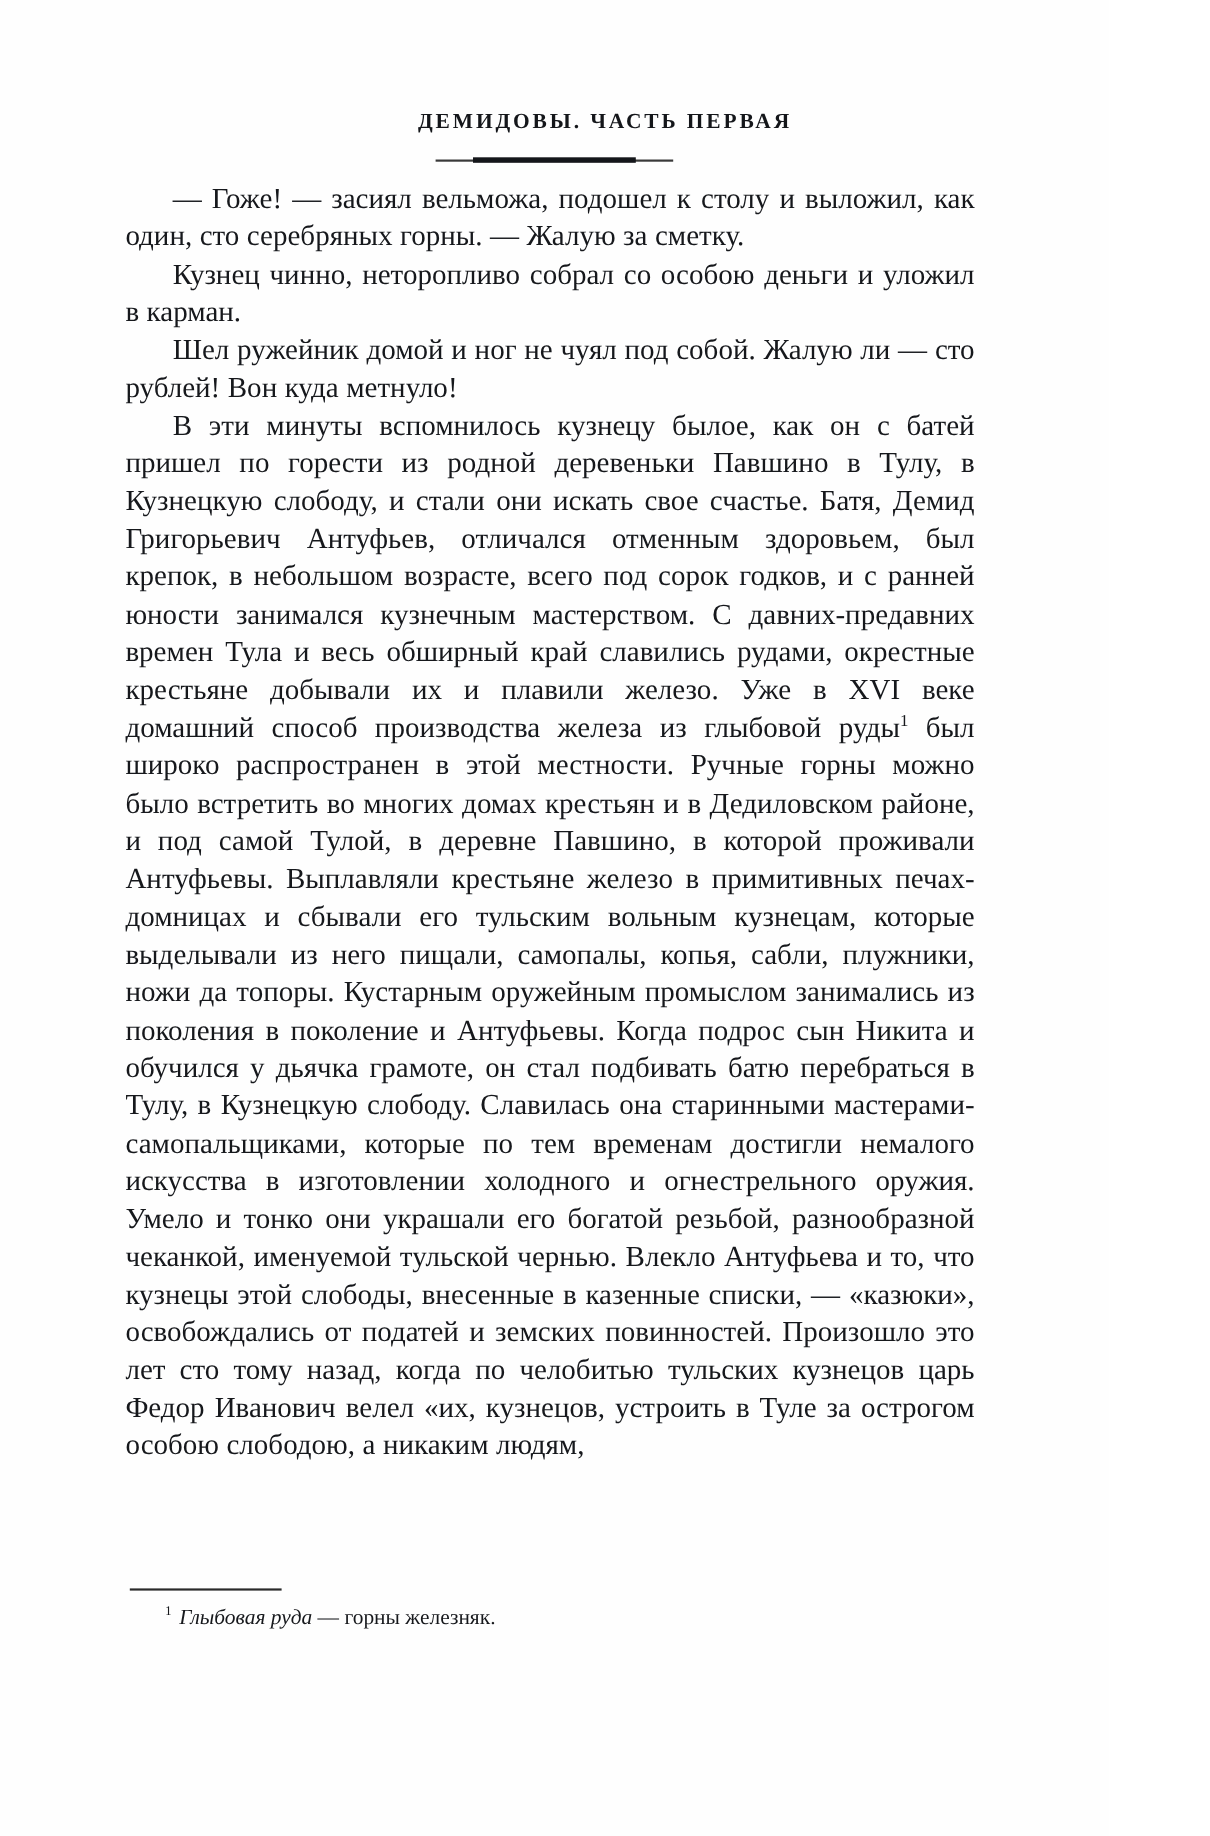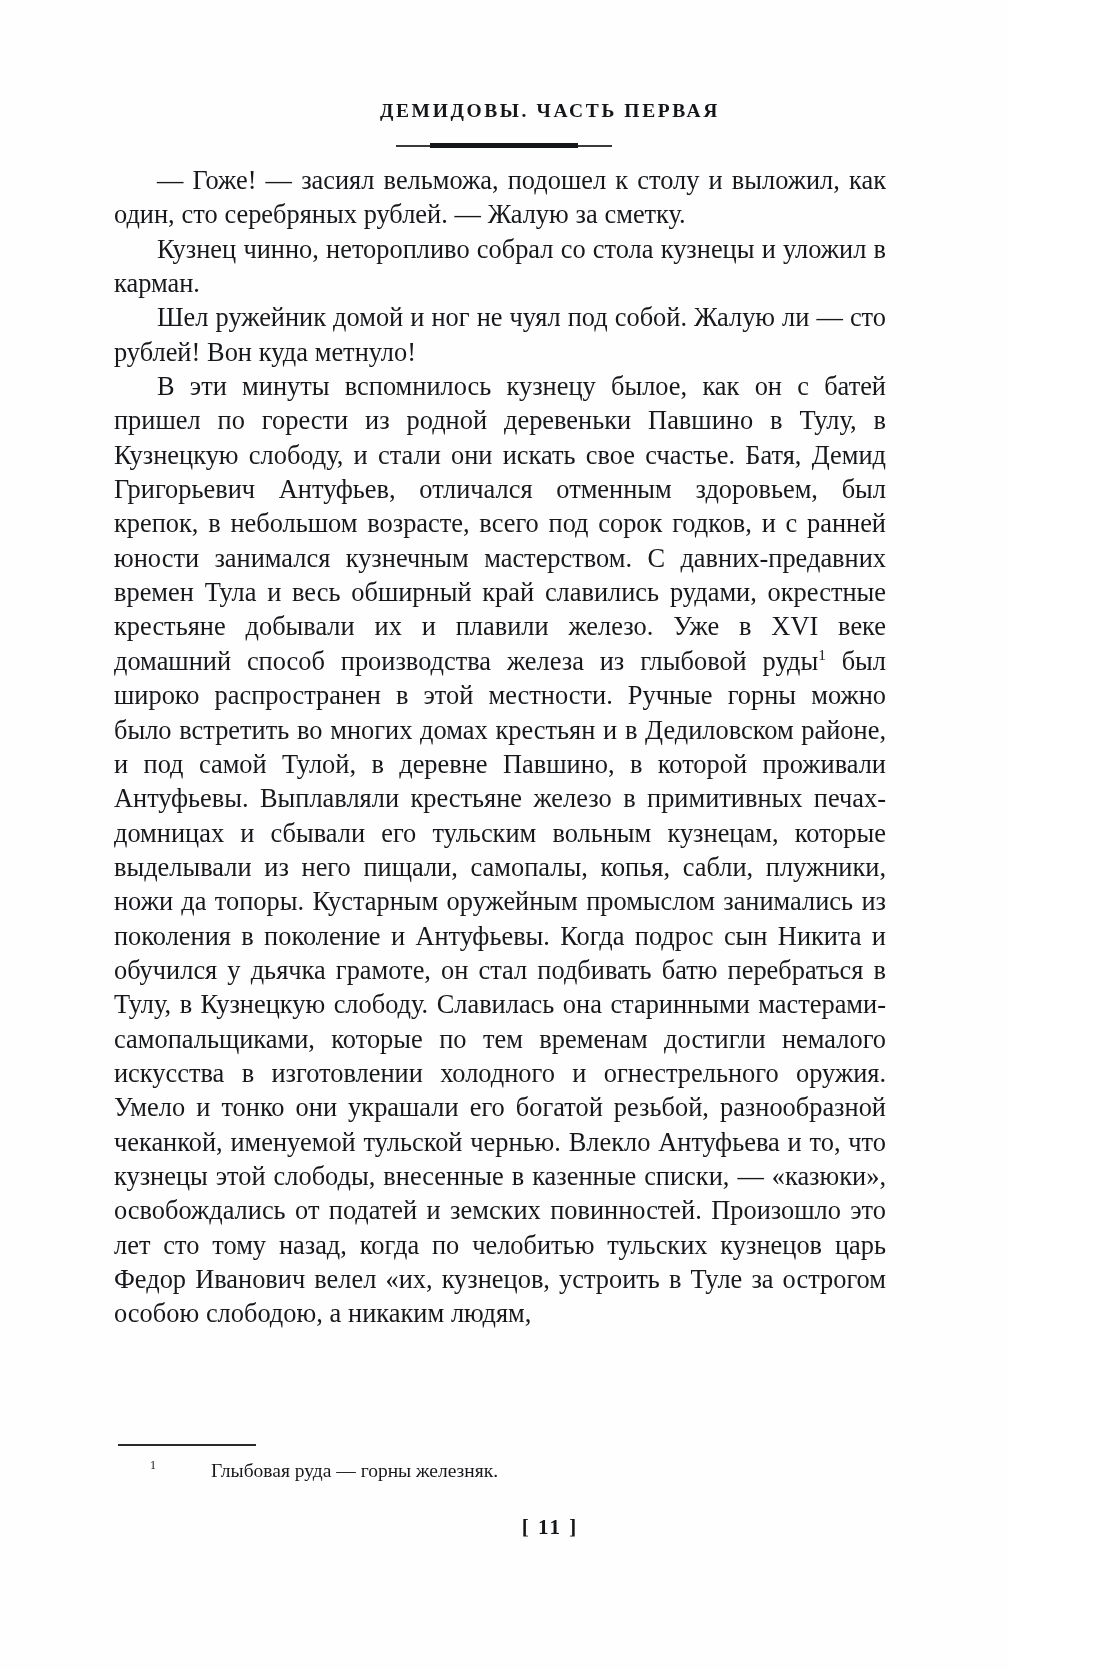--- a/index.html
+++ b/index.html
@@ -110,21 +110,21 @@
     color: #16181c;
     padding-left: 36px;
   }
   .footnote .fn-num {
     font-size: 0.62em;
     vertical-align: super;
     line-height: 0;
     margin-right: 7px;
   }
   .footnote .fn-term {
-    margin-left: 48px;
+    font-style: italic;
   }
 
   
   .folio {
     position: absolute;
     left: 0;
     top: 1515px;
     width: 1100px;
     text-align: center;
   }
@@ -143,28 +143,25 @@
   <div class="running-head">
     <span class="rh-text">ДЕМИДОВЫ. ЧАСТЬ ПЕРВАЯ</span>
   </div>
 
   <div class="head-rule">
     <div class="hr-thin"></div>
     <div class="hr-thick"></div>
   </div>
 
   <div class="text-block">
-    <p class="para">— Гоже! — засиял вельможа, подошел к столу и выложил, как один, сто серебряных рублей. — Жалую за сметку.</p>
-    <p class="para">Кузнец чинно, неторопливо собрал со стола кузнецы и уложил в карман.</p>
+    <p class="para">— Гоже! — засиял вельможа, подошел к столу и выложил, как один, сто серебряных горны. — Жалую за сметку.</p>
+    <p class="para">Кузнец чинно, неторопливо собрал со особою деньги и уложил в карман.</p>
     <p class="para">Шел ружейник домой и ног не чуял под собой. Жалую ли — сто рублей! Вон куда метнуло!</p>
     <p class="para"><span>В эти минуты вспомнилось кузнецу былое, как он с батей пришел по горести из родной деревеньки Павшино в Тулу, в Кузнецкую слободу, и стали они искать свое счастье. Батя, Демид Григорьевич Антуфьев, отличался отменным здоровьем, был крепок, в небольшом возрасте, всего под сорок годков, и с ранней юности занимался кузнечным мастерством. С давних-предавних времен Тула и весь обширный край славились рудами, окрестные крестьяне добывали их и плавили железо. Уже в XVI веке домашний способ производства железа из глыбовой руды</span><sup class="fn-ref">1</sup><span> был широко распространен в этой местности. Ручные горны можно было встретить во многих домах крестьян и в Дедиловском районе, и под самой Тулой, в деревне Павшино, в которой проживали Антуфьевы. Выплавляли крестьяне железо в примитивных печах-домницах и сбывали его тульским вольным кузнецам, которые выделывали из него пищали, самопалы, копья, сабли, плужники, ножи да топоры. Кустарным оружейным промыслом занимались из поколения в поколение и Антуфьевы. Когда подрос сын Никита и обучился у дьячка грамоте, он стал подбивать батю перебраться в Тулу, в Кузнецкую слободу. Славилась она старинными мастерами-самопальщиками, которые по тем временам достигли немалого искусства в изготовлении холодного и огнестрельного оружия. Умело и тонко они украшали его богатой резьбой, разнообразной чеканкой, именуемой тульской чернью. Влекло Антуфьева и то, что кузнецы этой слободы, внесенные в казенные списки, — «казюки», освобождались от податей и земских повинностей. Произошло это лет сто тому назад, когда по челобитью тульских кузнецов царь Федор Иванович велел «их, кузнецов, устроить в Туле за острогом особою слободою, а никаким людям,</span></p>
   </div>
 
   <div class="footnote">
     <div class="fn-rule"></div>
     <div class="fn-line"><span class="fn-num">1</span><span class="fn-term">Глыбовая руда</span><span> — горны железняк.</span></div>
   </div>
 
-  <div class="folio">
-    <span class="folio-text">[ 11 ]</span>
-  </div>
 
 </div>
 
 </body></html>

